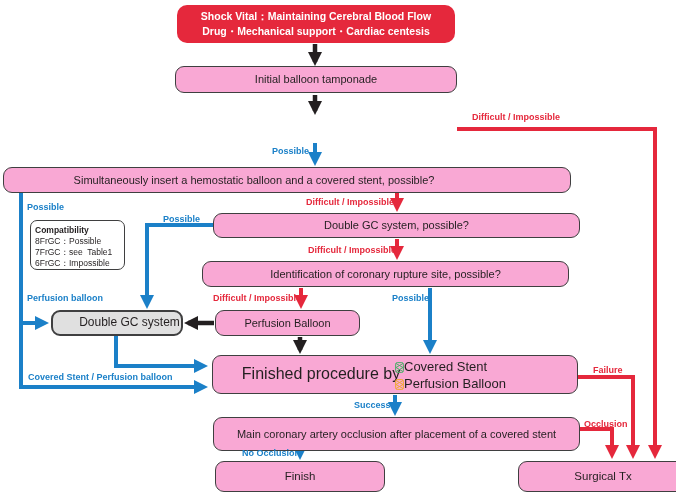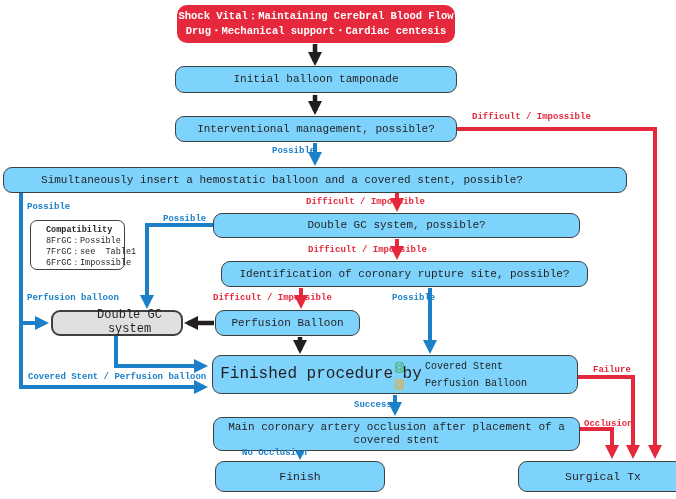--- a/index.html
+++ b/index.html
@@ -2,58 +2,58 @@
 <html style="--red: #e5283c; --blue: #1b80c8; --black: #231f20; --gray_fill: #e0e0e0; --box_border: #3f3f40;"><head>
 <meta charset="utf-8">
 <style>
   html,body{margin:0;padding:0;background:#ffffff;}
   :root{
     --red:#e5283c; --blue:#1b80c8; --black:#231f20;
     --gray_fill:#e0e0e0; --box_border:#3f3f40;
   }
   #canvas{
     position:relative; width:676px; height:499px; background:#ffffff;
-    font-family:Liberation Mono, monospace; color:var(--black);
+    font-family:Liberation Sans, sans-serif; color:var(--black);
     overflow:hidden;
   }
   #connectors{position:absolute; left:0; top:0; z-index:1;}
   .box{
     position:absolute; z-index:2; box-sizing:border-box;
-    background:#7dd3fc; border:1.6px solid var(--box_border); border-radius:9px;
+    background:#f9a8d4; border:1.6px solid var(--box_border); border-radius:9px;
     display:flex; align-items:center; justify-content:center;
     font-size:11px; text-align:center; line-height:1.15;
   }
   .box.red{
     background:var(--red); border:none; border-radius:10px; color:#ffffff;
     flex-direction:column; font-size:10.5px; font-weight:600; line-height:15px;
   }
   .box.gray{background:var(--gray_fill); border-width:2px; font-size:12px;padding-left:25px;}
   .box.wide .txt{padding-right:66px;}
   .note{
     position:absolute; z-index:2; box-sizing:border-box;
     background:#fff; border:1.4px solid var(--box_border); border-radius:7px;
-    font-size:8.5px; line-height:11px; padding:4px 15px; text-align:left;
+    font-size:8.5px; line-height:11px; padding:4px 4px; text-align:left;
   }
   .note .t{font-weight:700;}
   .note .r{white-space:pre;}
   .lbl{
     position:absolute; z-index:3; font-size:9px; font-weight:700;
     white-space:nowrap; line-height:10px;
   }
   .lbl.blue{color:var(--blue);}
   .lbl.red{color:var(--red);}
   .finished-label{
     position:absolute; left:0; top:0; width:216px; height:100%;
     display:flex; align-items:center; justify-content:center; font-size:16px;
   }
   .legend{
     position:absolute; left:182px; top:4px; display:flex;
     flex-direction:column; gap:3px; text-align:left;
   }
-  .legend-row{display:flex; align-items:center; gap:21px; font-size:10px; line-height:14px;text-align:center;}
+  .legend-row{display:flex; align-items:center; gap:0; font-size:13px; line-height:14px;text-align:center;}
   .legend-row svg{display:block;}
 </style>
 </head>
 <body>
 
 <div id="canvas">
 
   <svg id="connectors" width="676" height="499" viewBox="0 0 676 499">
     <defs>
       <marker id="mk-black" markerUnits="userSpaceOnUse" markerWidth="14" markerHeight="14" refX="10" refY="7" orient="auto">
@@ -97,40 +97,37 @@
 
   <div class="box red" style="left:177px; top:5px; width:278px; height:38px;">
     <div>Shock Vital：Maintaining Cerebral Blood Flow</div>
     <div>Drug・Mechanical support・Cardiac centesis</div>
   </div>
 
   <div class="box" style="left:175px; top:66px; width:282px; height:27px;">
     <span class="txt">Initial balloon tamponade</span>
   </div>
 
-  <div class="box" style="left:175px; top:116px; width:282px; height:26px;">
-    <span class="txt">Interventional management, possible?</span>
-  </div>
 
-  <div class="box wide" style="left:3px; top:167px; width:624px; height:26px;">
+  <div class="box wide" style="left:3px; top:167px; width:568px; height:26px;">
     <span class="txt">Simultaneously insert a hemostatic balloon and a covered stent, possible?</span>
   </div>
 
   <div class="note" style="left:30px; top:220px; width:95px; height:50px;">
     <div class="t">Compatibility</div>
     <div class="r">8FrGC：Possible</div>
     <div class="r">7FrGC：see  Table1</div>
     <div class="r">6FrGC：Impossible</div>
   </div>
 
   <div class="box" style="left:213px; top:213px; width:367px; height:25px;">
     <span class="txt">Double GC system, possible?</span>
   </div>
 
-  <div class="box" style="left:221px; top:261px; width:367px; height:26px;">
+  <div class="box" style="left:202px; top:261px; width:367px; height:26px;">
     <span class="txt">Identification of coronary rupture site, possible?</span>
   </div>
 
   <div class="box gray" style="left:51px; top:310px; width:132px; height:26px;">
     <span class="txt">Double GC system</span>
   </div>
 
   <div class="box" style="left:215px; top:310px; width:145px; height:26px;">
     <span class="txt">Perfusion Balloon</span>
   </div>

